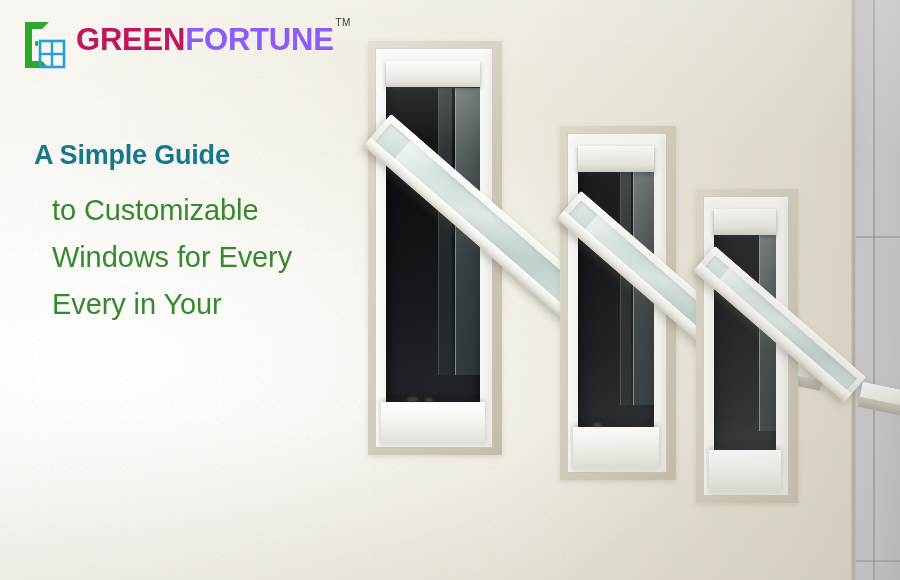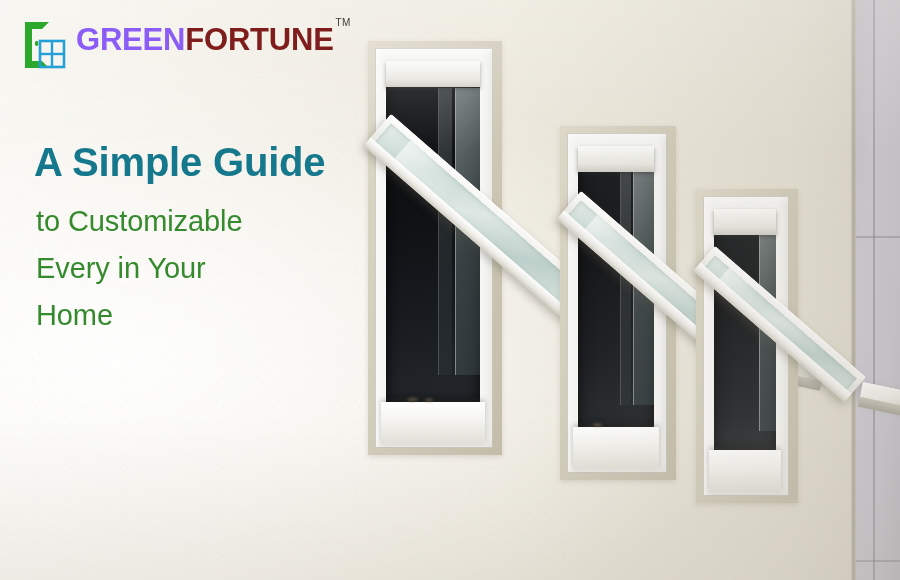--- a/index.html
+++ b/index.html
@@ -252,22 +252,22 @@
     position: relative;
     padding-top: 6px;
   }
   .logo-wordmark {
     font-size: 31px;
     font-weight: 700;
     letter-spacing: -0.2px;
     line-height: 1;
     white-space: nowrap;
   }
-  .logo-wordmark .w-green { color: #8b5cf6; }
-  .logo-wordmark .w-blue  { color: #7f1d1d; }
+  .logo-wordmark .w-green { color: #be185d; }
+  .logo-wordmark .w-blue  { color: #8b5cf6; }
   .logo-tm {
     position: absolute;
     top: 0px;
     right: -17px;
     font-size: 10px;
     font-weight: 400;
     color: #3c3c34;
     letter-spacing: .4px;
   }
   .logo-tagline {
@@ -280,33 +280,33 @@
   }
 
   
   .headline {
     position: absolute;
     left: 34px;
     top: 142px;
     width: 330px;
   }
   .headline-lead {
-    font-size: 40px;
+    font-size: 27px;
     font-weight: 700;
     color: #16788c;
     line-height: 1.0;
     margin: 0 0 16px 0;
     letter-spacing: -0.2px;
   }
   .headline-rest {
     font-size: 29px;
     font-weight: 400;
     color: #358a2e;
     line-height: 1.62;
-    margin: 2px;
+    margin: 18px;
     letter-spacing: -0.1px;
   }
 </style>
 </head>
 <body>
 
 <div class="banner">
 
   <div class="photo">
     <div class="wall-base"></div>
@@ -402,18 +402,18 @@
         <span class="w-green">GREEN</span><span class="w-blue">FORTUNE</span>
         <span class="logo-tm">TM</span>
       </div>
     </div>
   </div>
 
   <div class="headline">
     <h1 class="headline-lead">A Simple Guide</h1>
     <div class="headline-rest">
       <div>to Customizable</div>
+      <div>Windows for Every</div>
       <div>Every in Your</div>
-      <div>Home</div>
     </div>
   </div>
 
 </div>
 
 </body></html>

